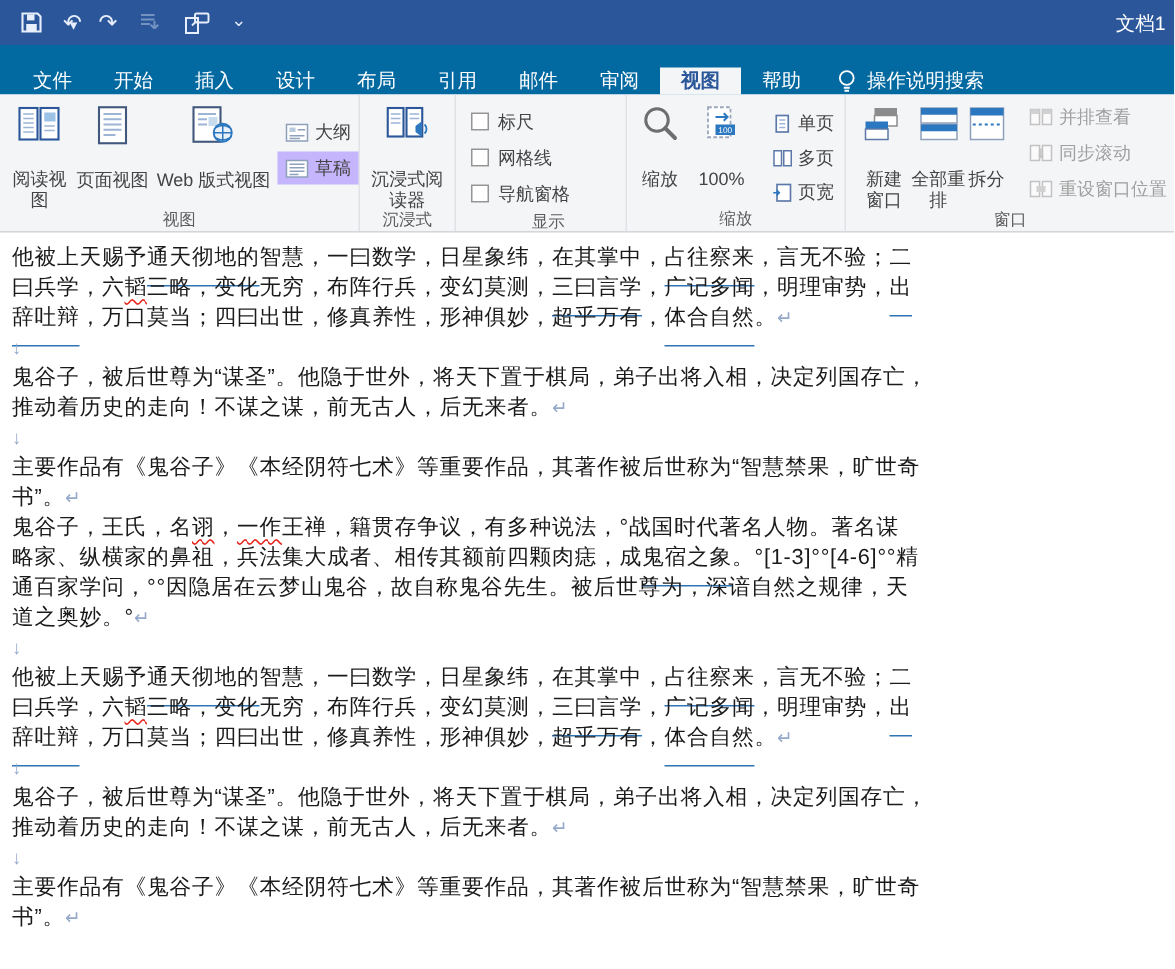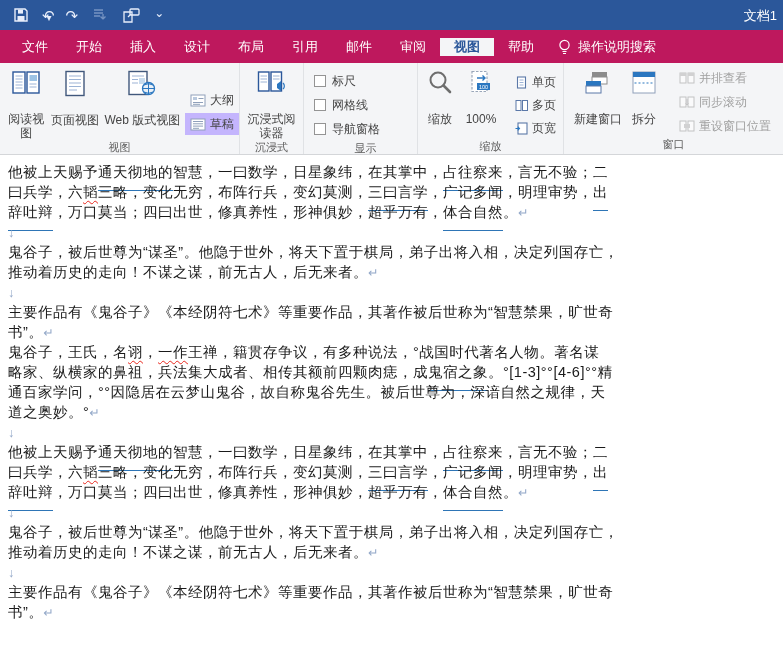--- a/index.html
+++ b/index.html
@@ -11,21 +11,21 @@
   .titlebar { position:relative; height:30px; background:#2b579a; display:flex; align-items:center; }
   .qat { display:flex; align-items:center; gap:14px; padding-left:14px; }
   .qat-btn { display:flex; align-items:center; color:#e8eefb; font-size:15px; line-height:1; cursor:default; }
   .qat-btn svg { display:block; }
   .qat-btn.disabled { opacity:.45; }
   .qat-caret { font-size:10px; color:#e8eefb; margin-left:-8px; margin-top:6px; }
   .qat-chevron { font-size:12px; color:#e8eefb; position:relative; top:-2px; }
   .win-title { position:absolute; right:6px; top:7px; color:#ffffff; font-size:13px; }
 
   
-  .tabrow { height:33px; background:#be185d; display:flex; align-items:center; padding-left:8px; }
+  .tabrow { height:33px; background:#0369a1; display:flex; align-items:flex-end; padding-left:8px; }
   .tab { color:#ffffff; font-size:13px; padding:0 14px; display:flex; align-items:center; cursor:default; }
   .tab.active { background:#f4f5f7; color:#2b579a; font-weight:bold; }
   .assistant { display:flex; align-items:center; gap:7px; color:#ffffff; font-size:13px; padding:0 10px; }
   .assistant svg { display:block; }
 
   
   .ribbon { height:92px; background:#f4f5f7; border-bottom:1px solid #d4d6d9; display:flex; align-items:stretch; overflow:hidden; }
   .grp { display:flex; flex-direction:column; border-right:1px solid #e0e2e5; padding-top:4px; }
   .grp-body { flex:1; display:flex; align-items:flex-start; }
   .grp-label { height:17px; text-align:center; font-size:11px; color:#5d5d5d; line-height:15px; }
@@ -37,21 +37,21 @@
   .smallrow.disabled svg { opacity:.55; }
   .cbrow { display:flex; align-items:center; gap:6px; height:24px; font-size:12px; color:#444; cursor:default; white-space:nowrap; }
   .cb { width:12px; height:12px; border:1px solid #949494; background:#fff; }
 
   .g-views { width:240px; }
   .g-views .grp-body { padding-left:6px; }
   .g-immersive { width:64px; }
   .g-show { width:114px; padding-left:10px; }
   .g-zoom { width:146px; }
   .g-window { flex:1; min-width:0; }
-  .toggles { display:flex; flex-direction:column; gap:2px; margin-left:4px; margin-top:22px; }
+  .toggles { display:flex; flex-direction:column; gap:2px; margin-left:4px; margin-top:10px; }
   .zoomcols { display:flex; flex-direction:column; gap:1px; margin-left:6px; margin-top:4px; }
   .wincols { display:flex; flex-direction:column; gap:2px; margin-left:10px; margin-top:0; }
 
   
   .doc { position:absolute; left:0; top:156px; width:783px; height:490px; background:#fff; overflow:hidden; }
   .doc-lines { padding:6px 0 0 8px; }
   .doc-line { height:20px; line-height:20px; font-size:14.5px; color:#1a1a1a; white-space:nowrap; letter-spacing:0.5px; }
   .seg-u { border-bottom:1.5px solid #2e75b6; padding-bottom:10px; }
   .seg-sq { text-decoration-line:underline; text-decoration-style:wavy; text-decoration-color:#e8281e; text-decoration-thickness:1px; text-underline-offset:3px; }
   .seg-m { color:#94a9c9; font-size:12.5px; }
@@ -249,20 +249,29 @@
       <div class="grp-body" style="padding-left:8px">
         <div class="bigbtn" style="width:52px">
           <svg width="30" height="26" viewBox="0 0 30 26">
               <rect x="9" y="2" width="15" height="5" fill="#8c8c8c"></rect>
               <rect x="9" y="7" width="15" height="7" fill="#fff" stroke="#8c8c8c" stroke-width="1"></rect>
               <rect x="3" y="11" width="15" height="5" fill="#2b77c0"></rect>
               <rect x="3" y="16" width="15" height="7" fill="#fff" stroke="#5b78a8" stroke-width="1"></rect>
             </svg>
           <span class="blbl">新建窗口</span>
         </div>
+        <div class="bigbtn" style="width:56px">
+          <svg width="28" height="26" viewBox="0 0 28 26">
+              <rect x="2" y="2" width="24" height="10" fill="#fff" stroke="#8fa0ba" stroke-width="1"></rect>
+              <rect x="2" y="2" width="24" height="4.5" fill="#2b77c0"></rect>
+              <rect x="2" y="13" width="24" height="10" fill="#fff" stroke="#8fa0ba" stroke-width="1"></rect>
+              <rect x="2" y="13" width="24" height="4.5" fill="#2b77c0"></rect>
+            </svg>
+          <span class="blbl">全部重排</span>
+        </div>
         <div class="bigbtn" style="width:40px">
           <svg width="26" height="26" viewBox="0 0 26 26">
               <rect x="2" y="2" width="22" height="21" fill="#fff" stroke="#8fa0ba" stroke-width="1"></rect>
               <rect x="2" y="2" width="22" height="5" fill="#2b77c0"></rect>
               <path d="M3.5 13 h19" stroke="#2b77c0" stroke-width="1.2" stroke-dasharray="2 2"></path>
             </svg>
           <span class="blbl">拆分</span>
         </div>
         <div class="wincols">
           <div class="smallrow disabled">

